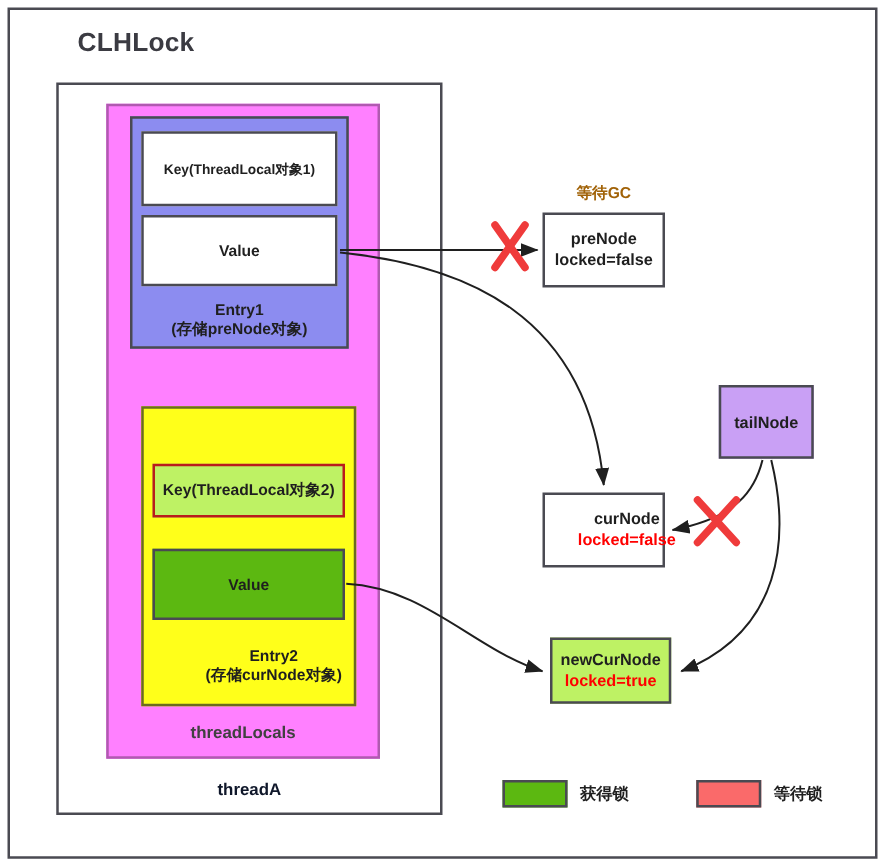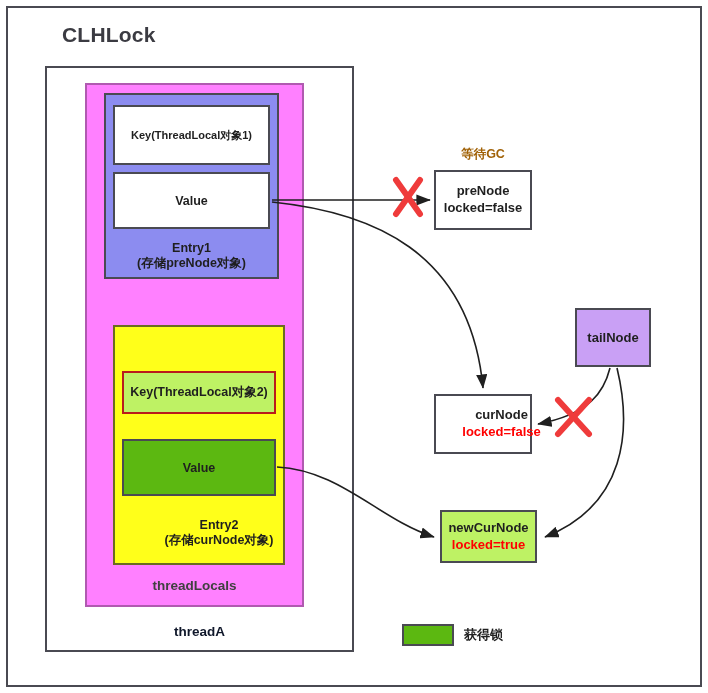--- a/index.html
+++ b/index.html
@@ -326,20 +326,24 @@
   <div id="tail-node-box" class="box">
     <span>tailNode</span>
   </div>
 
   <div id="legend">
     <div class="legend-item">
       <span class="legend-swatch" id="legend-swatch-0" style="background: rgb(92, 184, 17);"></span>
       <span class="legend-text">获得锁</span>
     </div>
     <div id="legend-spacer"></div>
+    <div class="legend-item">
+      <span class="legend-swatch" id="legend-swatch-1" style="background: rgb(250, 106, 106);"></span>
+      <span class="legend-text">等待锁</span>
+    </div>
   </div>
 
   <svg id="connectors" viewBox="0 0 708 693">
     <defs>
       <marker id="arrowhead" markerWidth="9" markerHeight="7" refX="8.5" refY="3.5" orient="auto">
         <polygon points="0 0, 9 3.5, 0 7" fill="#1f1f1f"></polygon>
       </marker>
     </defs>
 
     <path d="M 272 200 L 430 200" fill="none" stroke="#1f1f1f" stroke-width="1.6" marker-end="url(#arrowhead)"></path>

